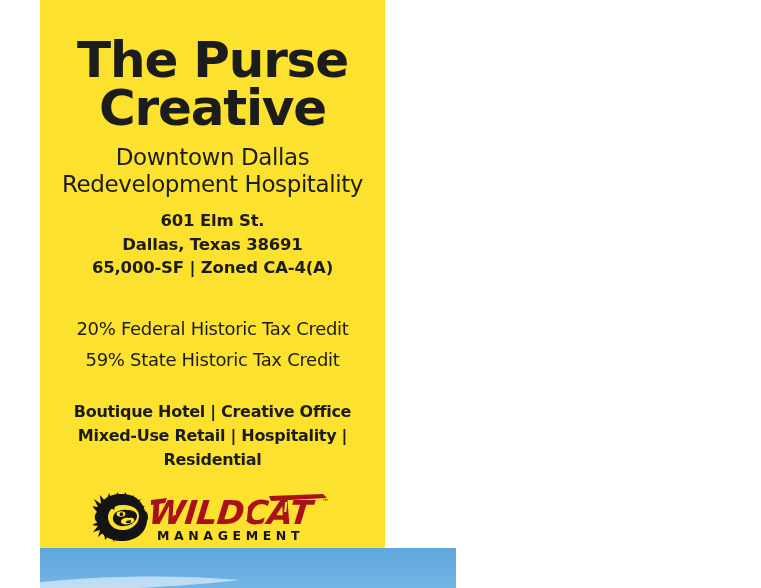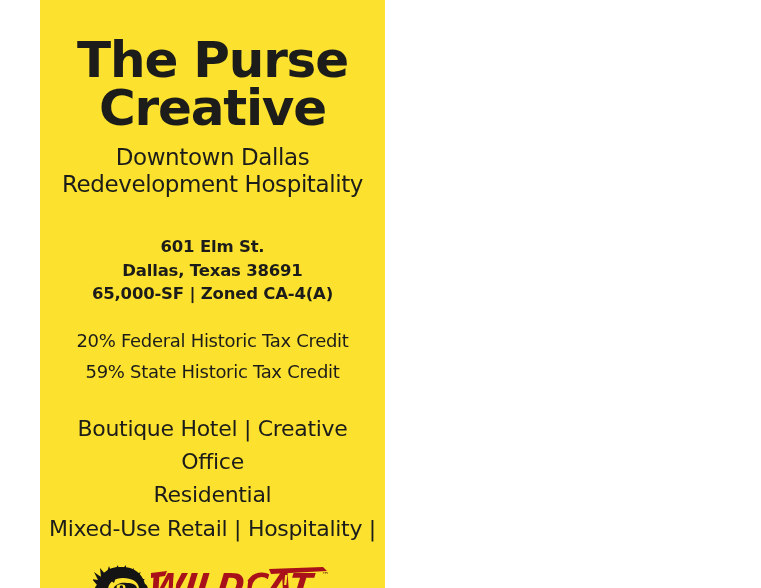--- a/index.html
+++ b/index.html
@@ -60,56 +60,56 @@
   .subtitle-line {
     font-family: "DejaVu Sans", sans-serif;
     font-weight: normal;
     font-size: 23px;
     letter-spacing: -0.4px;
     color: #1c1c1a;
     display: block;
   }
 
   .address-block {
-    margin-top: 38px;
+    margin-top: 12px;
     text-align: center;
     line-height: 1.42;
   }
   .address-line {
     font-family: "DejaVu Sans", sans-serif;
     font-weight: bold;
     font-size: 16.5px;
     letter-spacing: -0.2px;
     color: #1c1c1a;
     display: block;
   }
 
   .incentive-block {
-    margin-top: 20px;
+    margin-top: 34px;
     text-align: center;
     line-height: 1.72;
   }
   .incentive-line {
     font-family: "DejaVu Sans", sans-serif;
     font-weight: normal;
     font-size: 18px;
     letter-spacing: -0.3px;
     color: #1c1c1a;
     display: block;
   }
 
   .uses-block {
     margin-top: 24px;
     text-align: center;
     line-height: 1.52;
   }
   .uses-line {
     font-family: "DejaVu Sans", sans-serif;
-    font-weight: normal;
-    font-size: 22px;
+    font-weight: bold;
+    font-size: 16px;
     letter-spacing: -0.3px;
     color: #1c1c1a;
     display: block;
   }
 
   
   #logo {
     margin-top: 20px;
     width: 240px;
     height: 56px;
@@ -151,22 +151,22 @@
       <span class="address-line">65,000-SF | Zoned CA-4(A)</span>
     </div>
 
     <div class="incentive-block">
       <span class="incentive-line">20% Federal Historic Tax Credit</span>
       <span class="incentive-line">59% State Historic Tax Credit</span>
     </div>
 
     <div class="uses-block">
       <span class="uses-line">Boutique Hotel | Creative Office</span>
+      <span class="uses-line">Mixed-Use Retail | Hospitality |</span>
       <span class="uses-line">Residential</span>
-      <span class="uses-line">Mixed-Use Retail | Hospitality |</span>
     </div>
 
     <div id="logo">
       <svg viewBox="0 0 240 56" width="240" height="56" xmlns="http://www.w3.org/2000/svg">
         <defs>
           <clipPath id="lionclip">
             <circle cx="29" cy="25" r="25"></circle>
           </clipPath>
         </defs>
 

